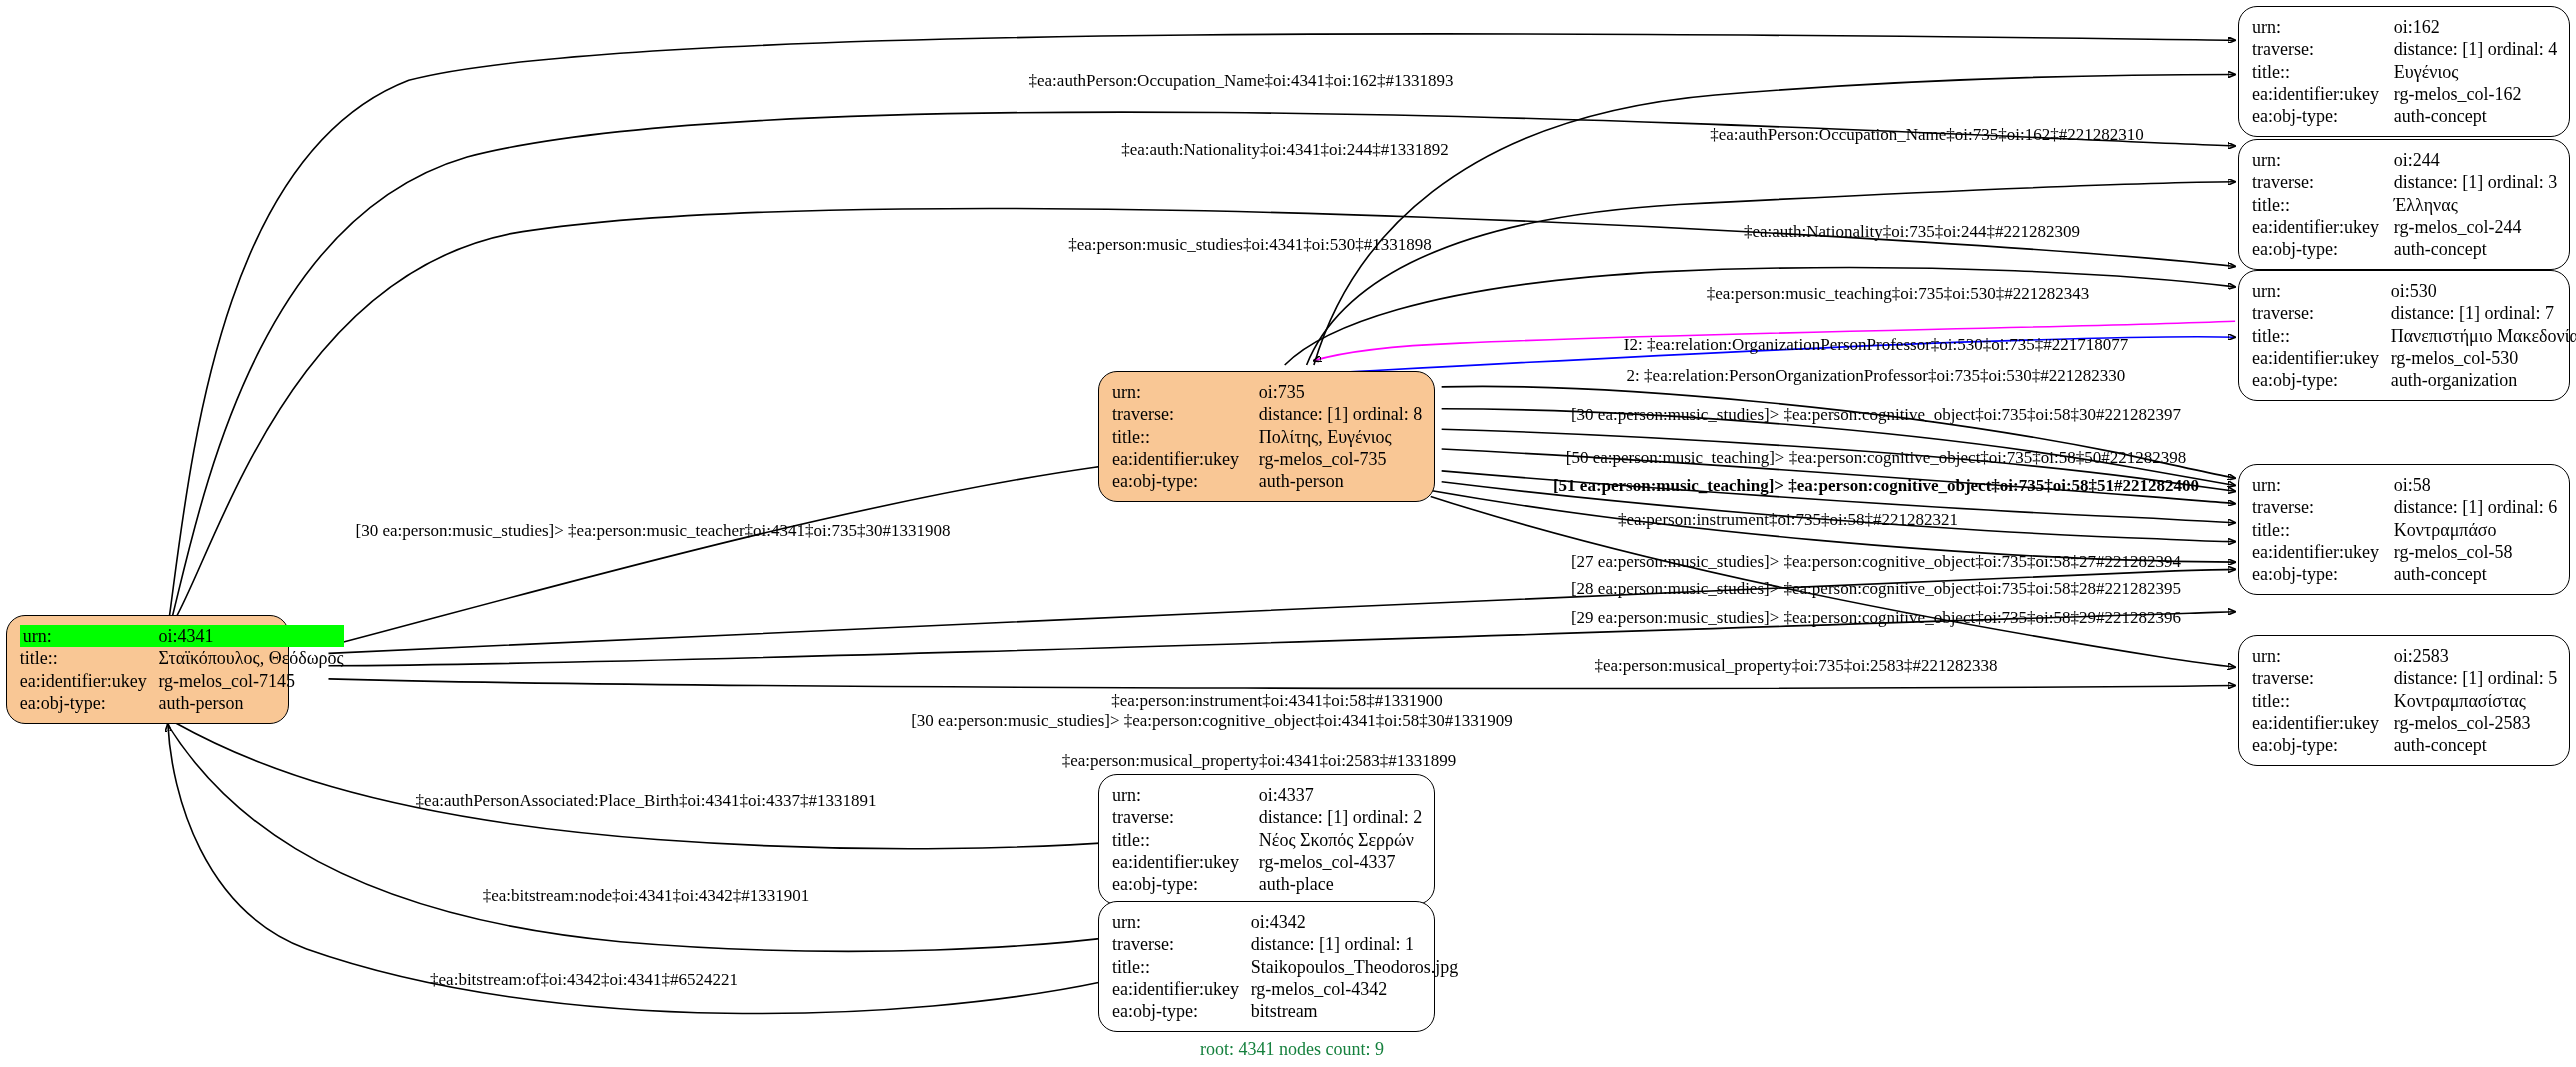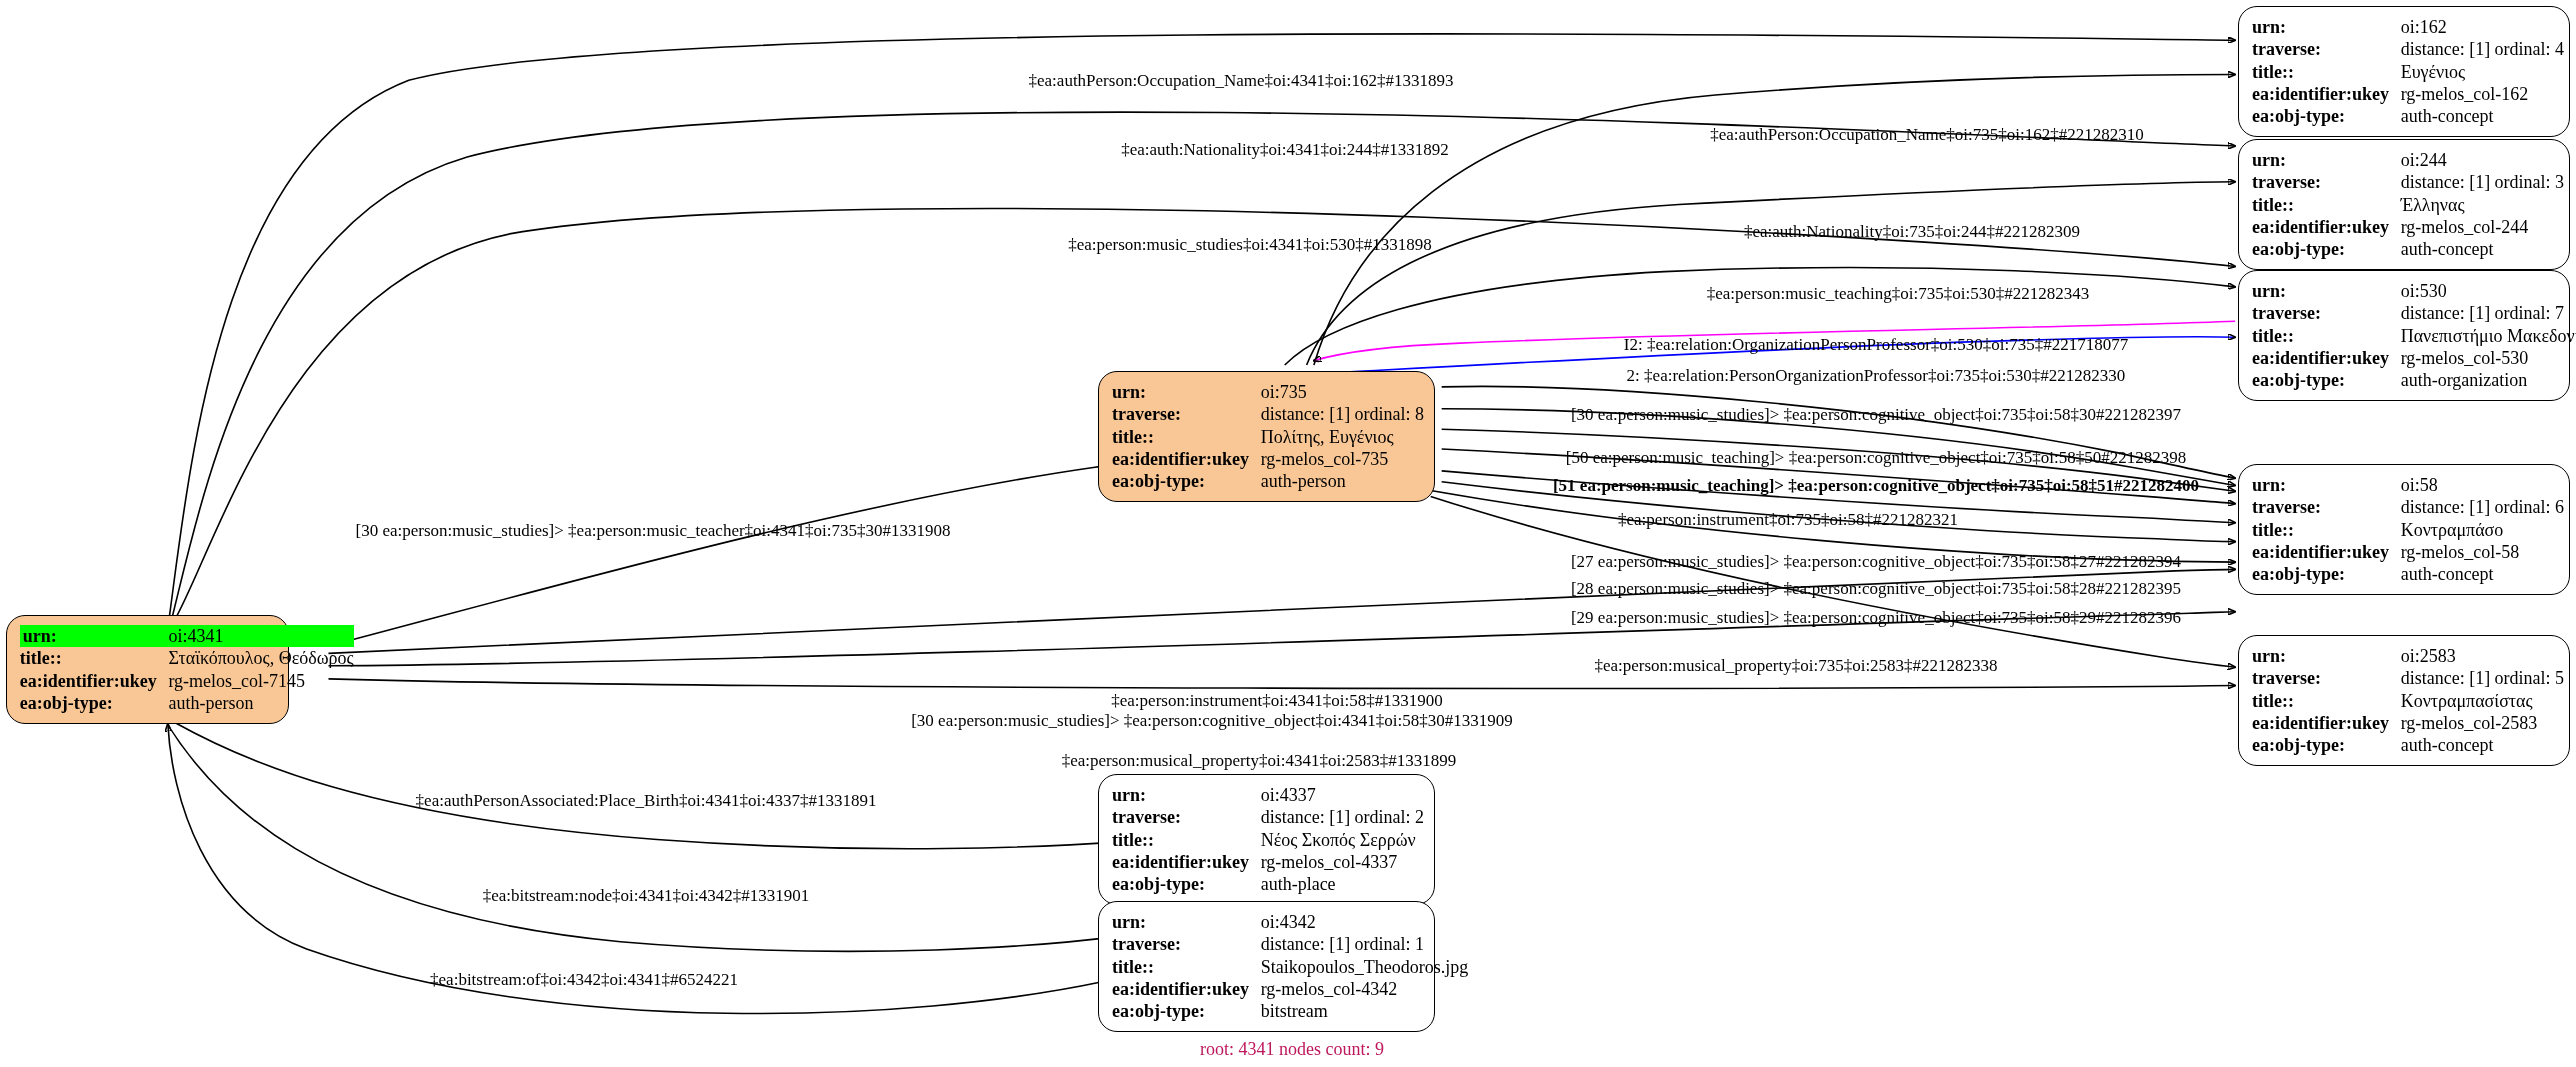--- a/index.html
+++ b/index.html
@@ -50,21 +50,20 @@
     font-size: 18px;
     line-height: 1.0;
     padding: 2.2px 0 2.2px 0;
     white-space: nowrap;
     color: #000000;
     vertical-align: baseline;
   }
   .node-table td.k {
     padding-right: 11.7px;
     width: 150px;
-    font-weight: bold;
   }
   .node-table tr.root-row td {
     background: #00ff00;
   }
   .node-table tr.root-row td.k { padding-left: 2.9px; }
 
   .edge-label {
     position: absolute;
     font-size: 17px;
     line-height: 1;
@@ -72,21 +71,21 @@
     white-space: nowrap;
     background: transparent;
     margin-top: 40px;
   }
   .edge-label.centered {
     transform: translateX(-50%);
   }
   .footer-text {
     position: absolute;
     font-size: 18px;
-    color: #be185d;
+    color: #15803d;
     white-space: nowrap;
     transform: translateX(-50%);
   }
 </style>
 </head>
 <body>
 
 <div id="graph-canvas">
 
   <svg class="edge-layer" viewBox="0 0 3529 1463">

